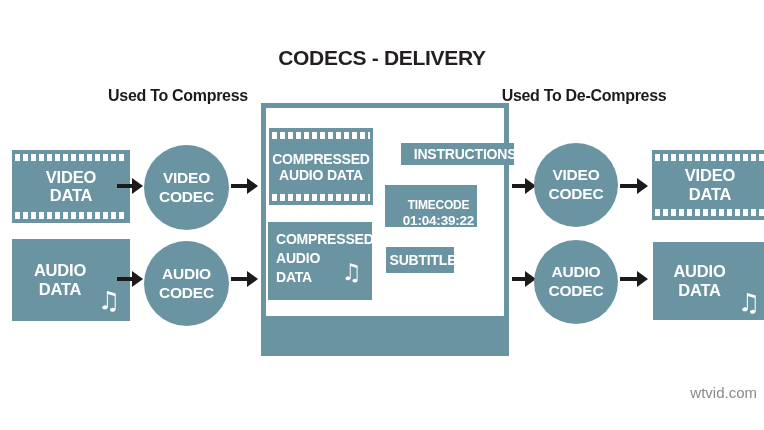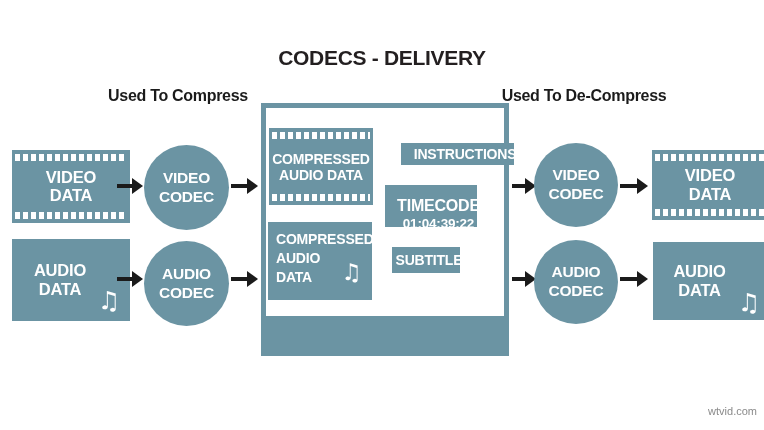--- a/index.html
+++ b/index.html
@@ -65,24 +65,24 @@
   .bar{display:flex;align-items:center;justify-content:center;font-size:14px;}
   .note{
     position:absolute;color:#fff;font-family:"DejaVu Sans",sans-serif;
     font-size:25px;line-height:1;font-weight:400;
   }
   .audio-lines{padding-right:22px;}
   .cmp-audio-lines{
     position:absolute;left:8px;top:8px;text-align:left;line-height:1.35;font-size:14px;
   }
   .timecode-box{display:flex;flex-direction:column;align-items:center;justify-content:center;line-height:1.25;}
-  .timecode-box .tc-label{font-size:16px;margin-top:16px;}
+  .timecode-box .tc-label{font-size:12px;margin-top:16px;}
   .timecode-box .tc-value{font-size:13.5px;}
   .watermark{
-    position:absolute;right:7px;top:405px;font-size:11px;color:var(--watermark-gray);
+    position:absolute;right:7px;top:384px;font-size:15px;color:var(--watermark-gray);
     font-weight:400;letter-spacing:0;
   }
 </style>
 </head>
 <body>
 
 <div class="stage">
 
   <div class="title">CODECS - DELIVERY</div>
 
@@ -173,21 +173,21 @@
 
     <div class="tealbox package-inner-item" style="left:2px;top:114px;width:104px;height:78px;">
       <div class="cmp-audio-lines">
         <div>COMPRESSED</div>
         <div>AUDIO</div>
         <div>DATA</div>
       </div>
       <span class="note" style="right:10px;bottom:16px;font-size:23px;">♫</span>
     </div>
 
-    <div class="tealbox bar package-inner-item" style="left:126px;top:139px;width:68px;height:26px;">SUBTITLES</div>
+    <div class="tealbox bar package-inner-item" style="left:120px;top:139px;width:68px;height:26px;">SUBTITLES</div>
 
     <div class="bottom-band"></div>
   </div>
 
   <div class="circle" style="left:534px;top:143px;width:84px;height:84px;">
     <div>VIDEO</div>
     <div>CODEC</div>
   </div>
   <div class="circle" style="left:534px;top:240px;width:84px;height:84px;">
     <div>AUDIO</div>

